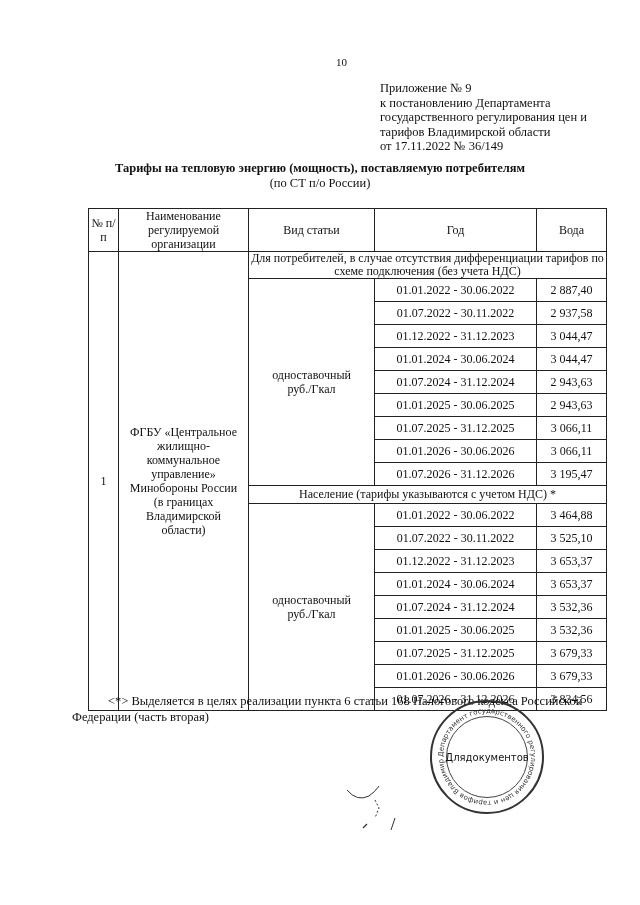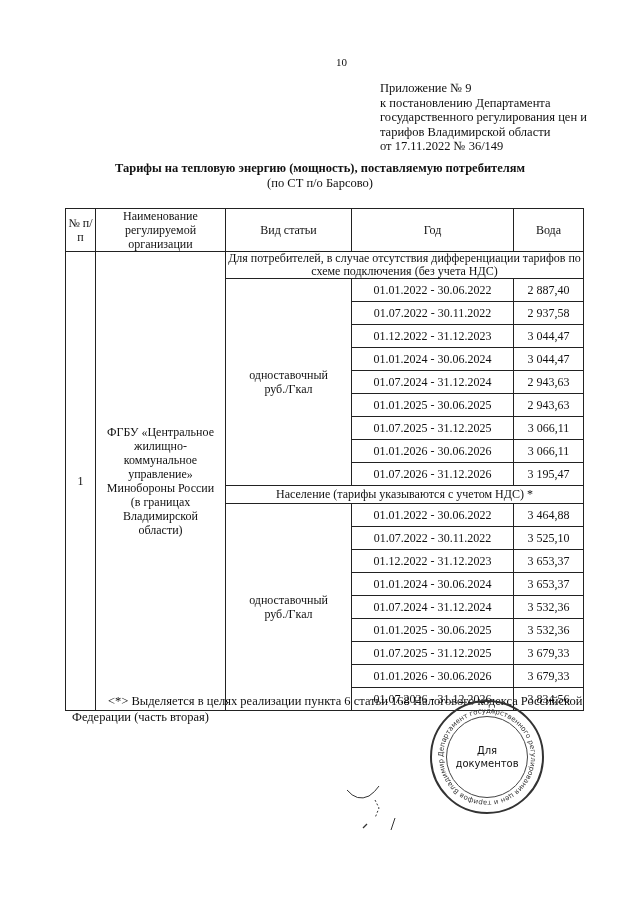--- a/index.html
+++ b/index.html
@@ -6,39 +6,39 @@
   body {
     width:640px; height:905px; background:#ffffff; position:relative; overflow:hidden;
     font-family:"Liberation Serif", "DejaVu Serif", serif; color:#111;
   }
   .abs { position:absolute; }
   .page-num { left:336px; top:56px; font-size:11px; }
   .appendix { left:380px; top:81px; width:210px; font-size:12.5px; line-height:14.5px; }
   .title { left:80px; top:161px; width:480px; text-align:center; font-size:12.5px; line-height:15px; }
   .title .b { font-weight:bold; }
   table.tariffs {
-    position:absolute; left:65px; top:208px; border-collapse:collapse;
+    position:absolute; left:88px; top:208px; border-collapse:collapse;
     font-size:12px; table-layout:fixed;
   }
   table.tariffs td, table.tariffs th {
     border:1px solid #222; padding:0 2px; text-align:center; vertical-align:middle;
     font-weight:normal; line-height:14px;
   }
   table.tariffs th { height:40px; }
   .sec td.sec-label { height:26px; line-height:13px; }
   .sec2 td.sec-label { height:17px; }
   .row td { height:22px; }
   .footnote { left:72px; top:693px; width:528px; font-size:12.5px; line-height:16px; text-indent:36px; }
   .stamp {
     left:430px; top:700px; width:114px; height:114px; border-radius:50%;
     border:2px solid #333; box-sizing:border-box;
   }
   .stamp-inner {
     position:absolute; left:14px; top:14px; width:82px; height:82px; border-radius:50%;
-    border:1px solid #444; box-sizing:border-box; display:flex; flex-direction:column;
+    border:1px solid #444; box-sizing:border-box; display:flex; flex-direction:row;
     align-items:center; justify-content:center; font-family:"DejaVu Sans", sans-serif; font-size:10px; line-height:13px;
   }
   .stamp-ring-text {
     position:absolute; left:0; top:0; width:110px; height:110px;
   }
   .signature { left:345px; top:778px; width:70px; height:60px; }
 </style>
 </head>
 <body>
 
@@ -47,21 +47,21 @@
 <div class="abs appendix">
   <div>Приложение № 9</div>
   <div>к постановлению Департамента</div>
   <div>государственного регулирования цен и</div>
   <div>тарифов Владимирской области</div>
   <div>от 17.11.2022 № 36/149</div>
 </div>
 
 <div class="abs title">
   <div class="b">Тарифы на тепловую энергию (мощность), поставляемую потребителям</div>
-  <div>(по СТ п/о Барсово)</div>
+  <div>(по СТ п/о России)</div>
 </div>
 
 <table class="tariffs">
   <colgroup>
     <col style="width:30px">
       <col style="width:130px">
       <col style="width:126px">
       <col style="width:162px">
       <col style="width:70px">
   </colgroup>

